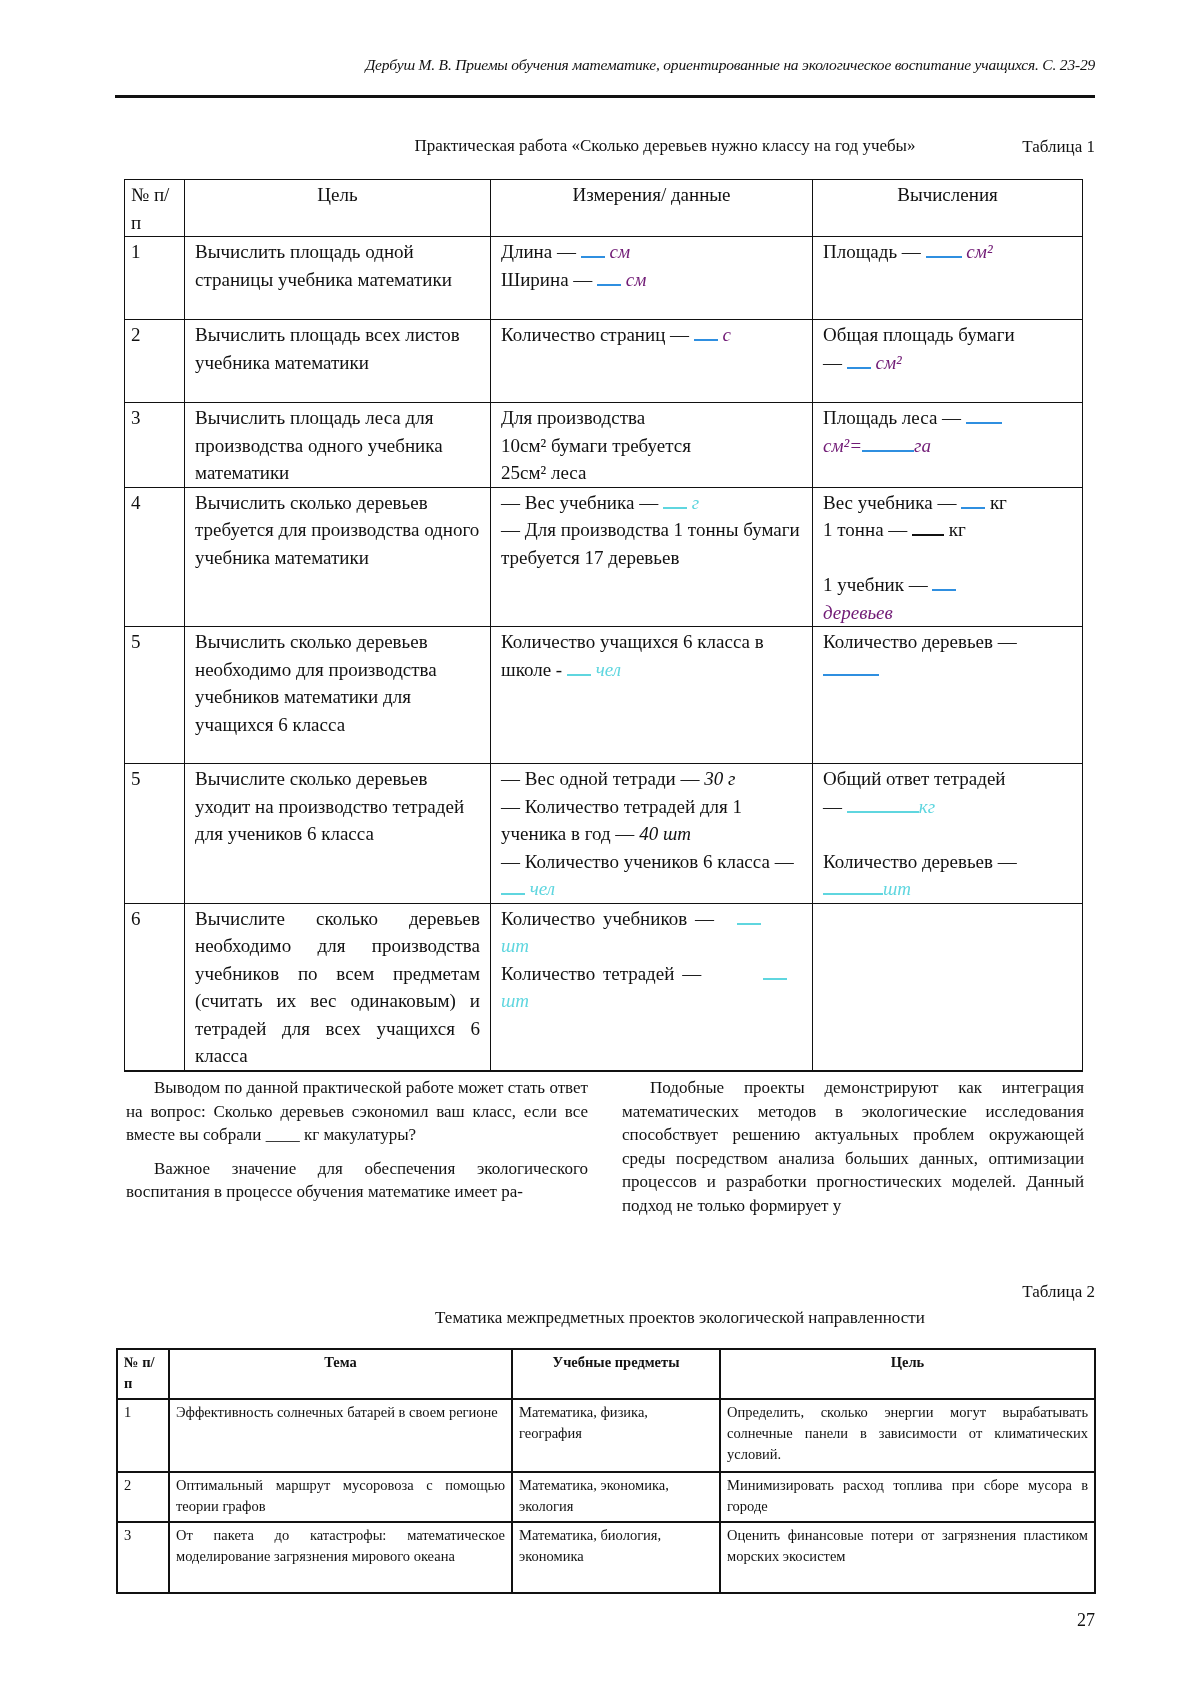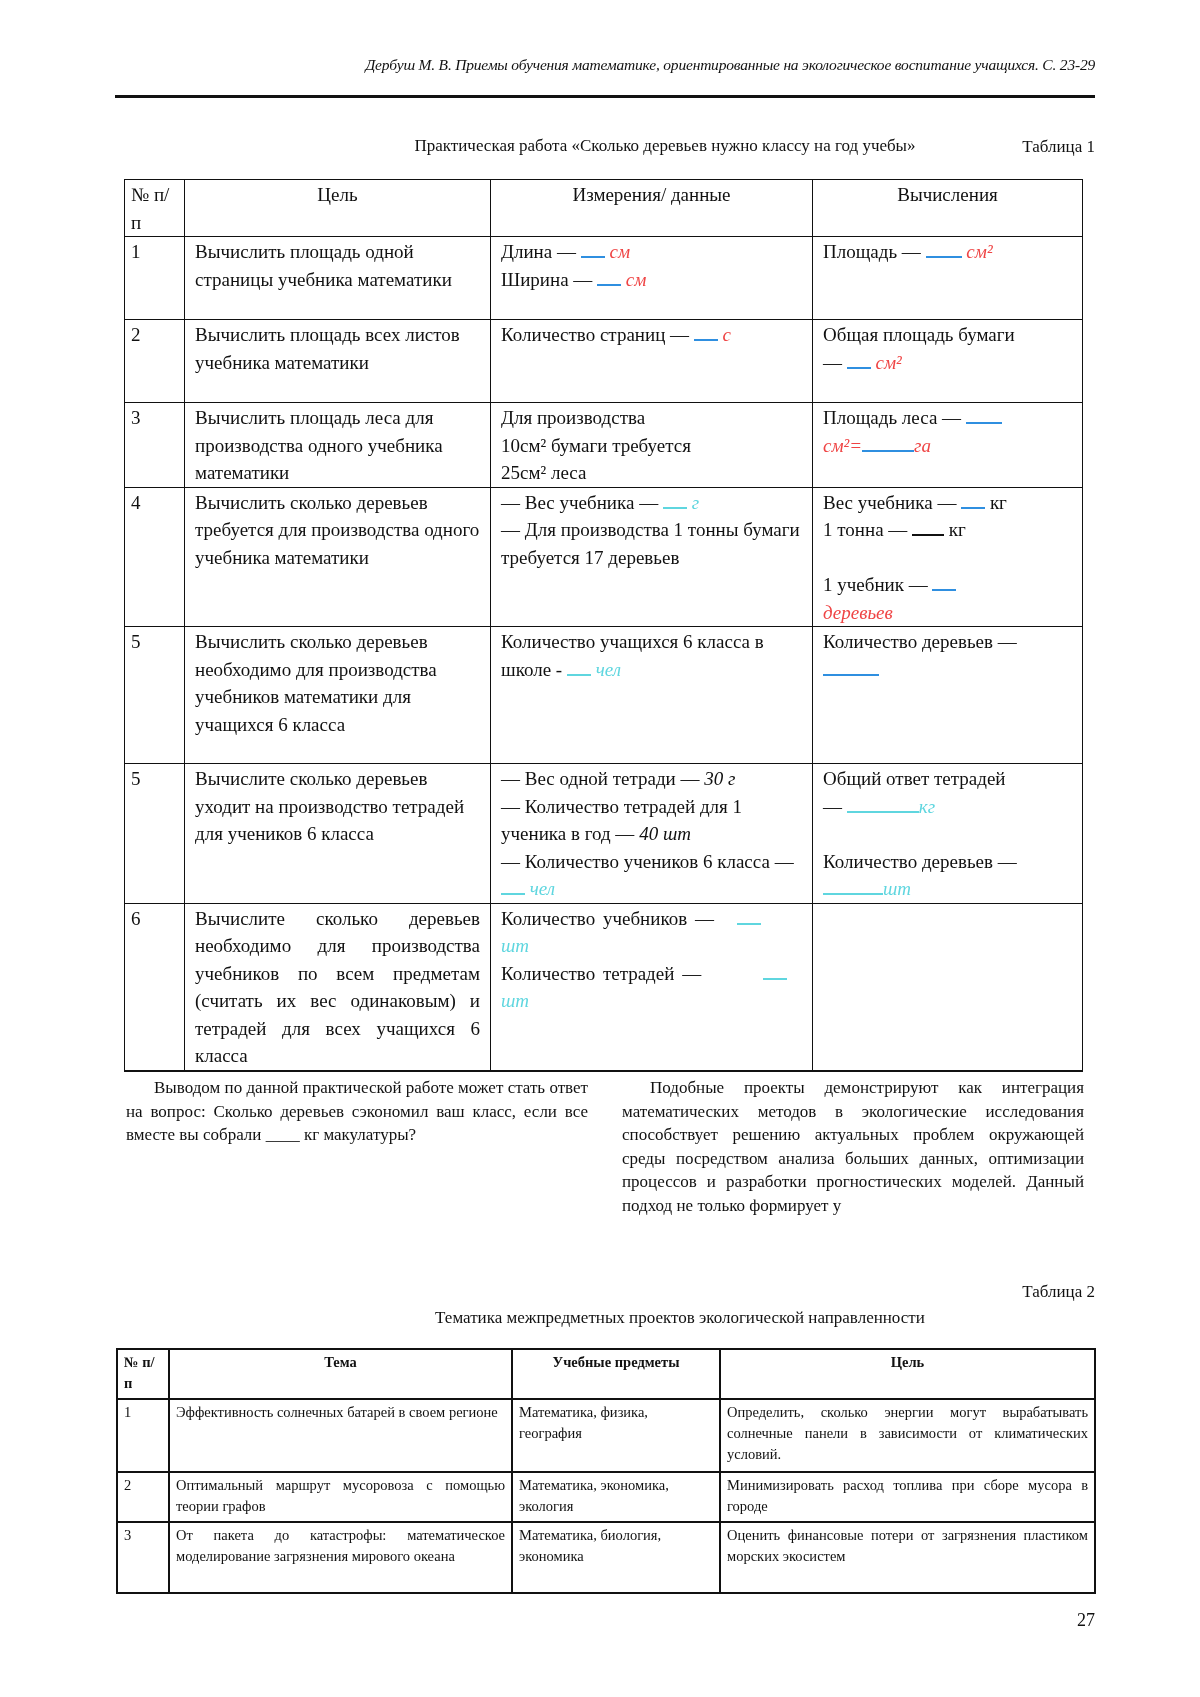--- a/index.html
+++ b/index.html
@@ -15,21 +15,21 @@
   .t1 { left: 124px; top: 179px; width: 958px; font-size: 19px; line-height: 27.5px; }
   .t1 td, .t1 th { border: 1.5px solid #111; vertical-align: top; padding: 1px 10px 0 10px; }
   .t1 th { font-weight: normal; text-align: center; }
   .t1 th.num { text-align: left; padding-left: 6px; }
   .t1 td.num { padding-left: 6px; }
   .t1 tr.last td { border-bottom: 2px solid #111; }
 
   .blank-blue { display: inline-block; border-bottom: 2px solid #2f8fe0; height: 18px; vertical-align: baseline; }
   .blank-cyan { display: inline-block; border-bottom: 2px solid #5fd6df; height: 18px; vertical-align: baseline; }
   .blank-black { display: inline-block; border-bottom: 2.5px solid #111; height: 18px; vertical-align: baseline; }
-  .u-blue { color: #ef4444; font-style: italic; }
+  .u-blue { color: #701a75; font-style: italic; }
   .u-cyan { color: #5fd6df; font-style: italic; }
   .it { font-style: italic; text-align: right; }
   .justify { text-align: justify; text-align-last: justify; }
 
   .col { position: absolute; top: 1066px; width: 482px; font-size: 17px; line-height: 23.5px; text-align: justify; }
   .col p { margin: 10px; text-indent: 28px; }
   .col p.cont { text-indent: 0; }
 
   .t2 { left: 116px; top: 1348px; width: 978px; font-size: 14.5px; line-height: 21px; }
   .t2 td, .t2 th { border: 2px solid #111; vertical-align: top; padding: 2px 6px; }
@@ -146,20 +146,21 @@
       <span>Количество тетрадей —</span> &nbsp;&nbsp;&nbsp;&nbsp;&nbsp;&nbsp;&nbsp;<span class="blank-cyan" style="width:24px"></span><br>
       <span class="u-cyan">шт</span>
     </td>
     <td></td>
   </tr>
 </tbody>
   </table>
 
 <div class="col" style="left:116px;">
   <p>Выводом по данной практической работе может стать ответ на вопрос: Сколько деревьев сэкономил ваш класс, если все вместе вы собрали ____ кг макулатуры?</p>
+  <p>Важное значение для обеспечения экологического воспитания в процессе обучения математике имеет ра-</p>
 </div>
 <div class="col" style="left:612px;">
   <p>Подобные проекты демонстрируют как интеграция математических методов в экологические исследования способствует решению актуальных проблем окружающей среды посредством анализа больших данных, оптимизации процессов и разработки прогностических моделей. Данный подход не только формирует у</p>
 </div>
 
 <div class="tbl-label" style="left:900px; top:1282px; width:195px;">Таблица 2</div>
 <div class="tbl-title" style="left:300px; top:1308px; width:760px;">Тематика межпредметных проектов экологической направленности</div>
 
 <table class="t2">
   <colgroup>

